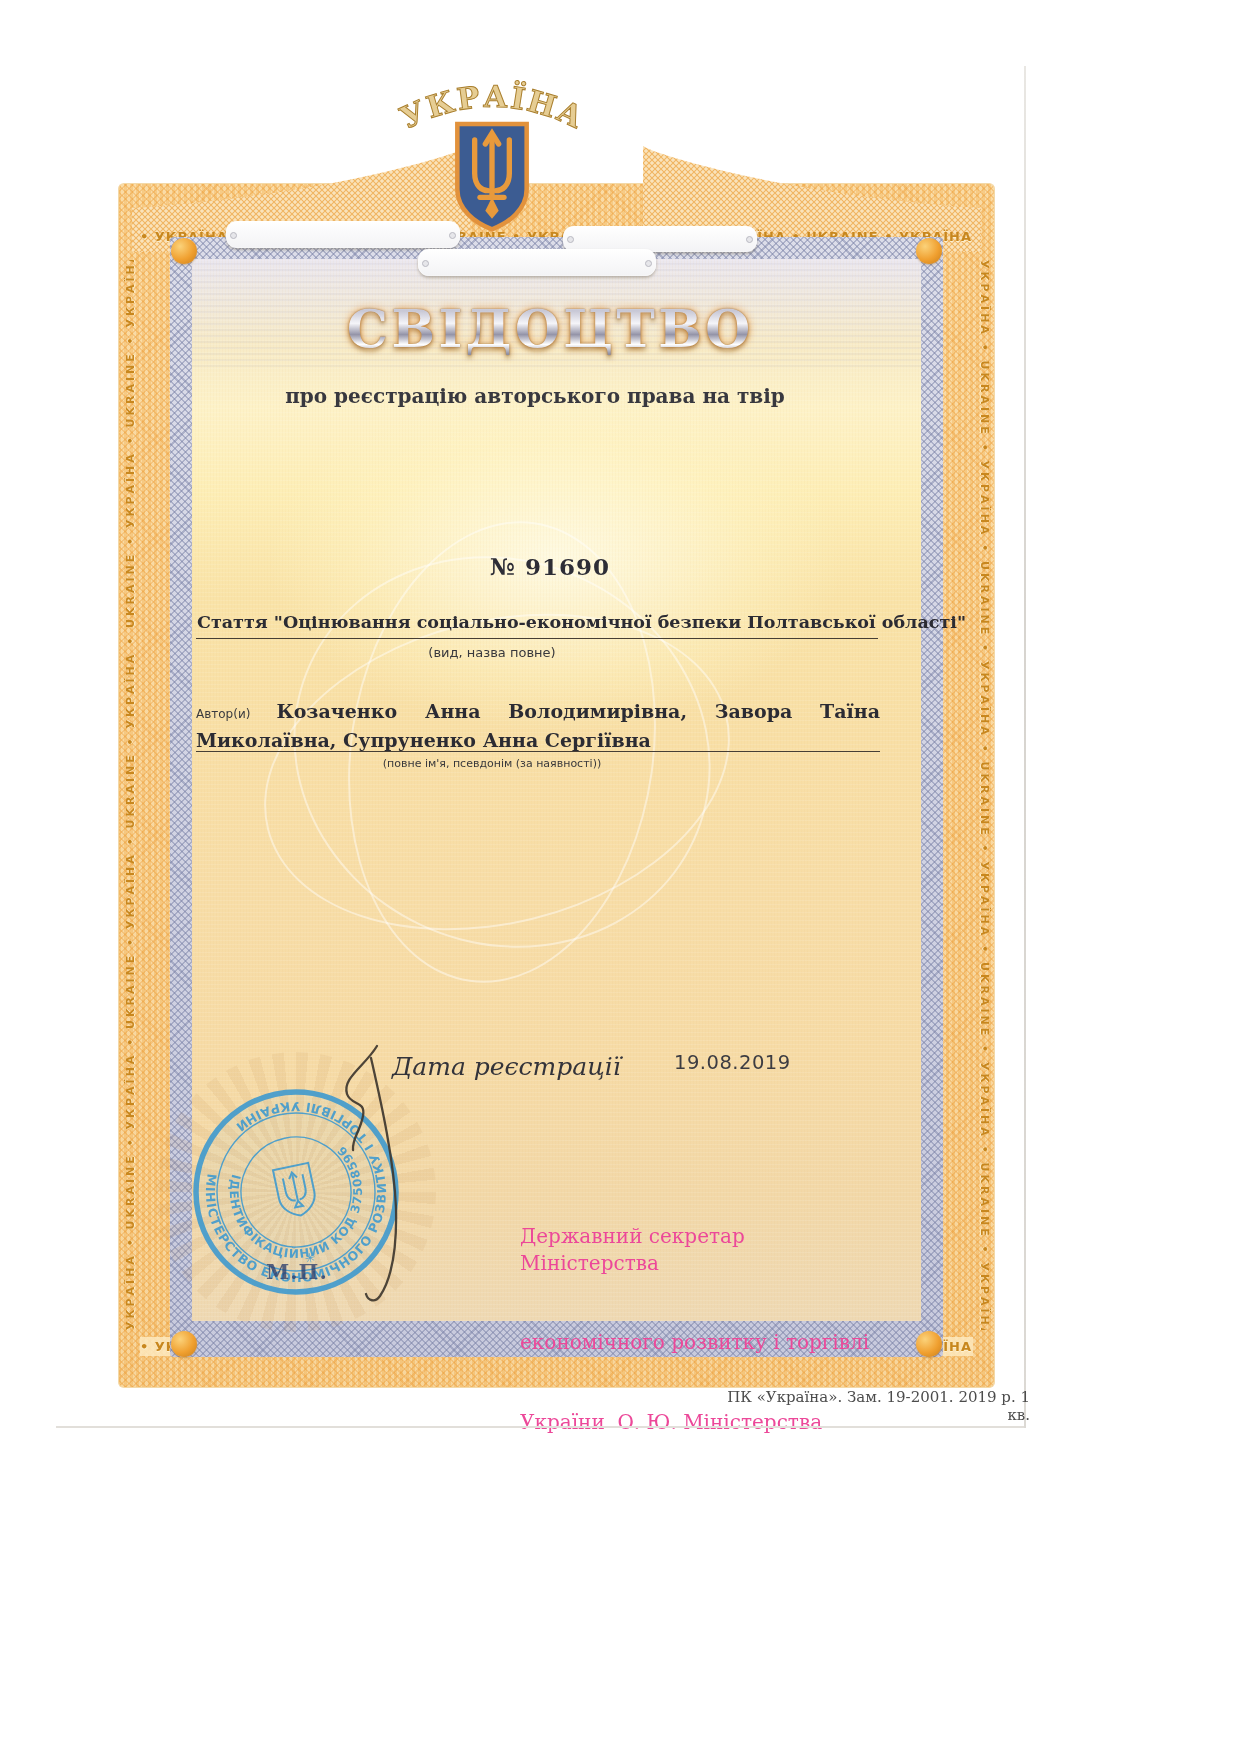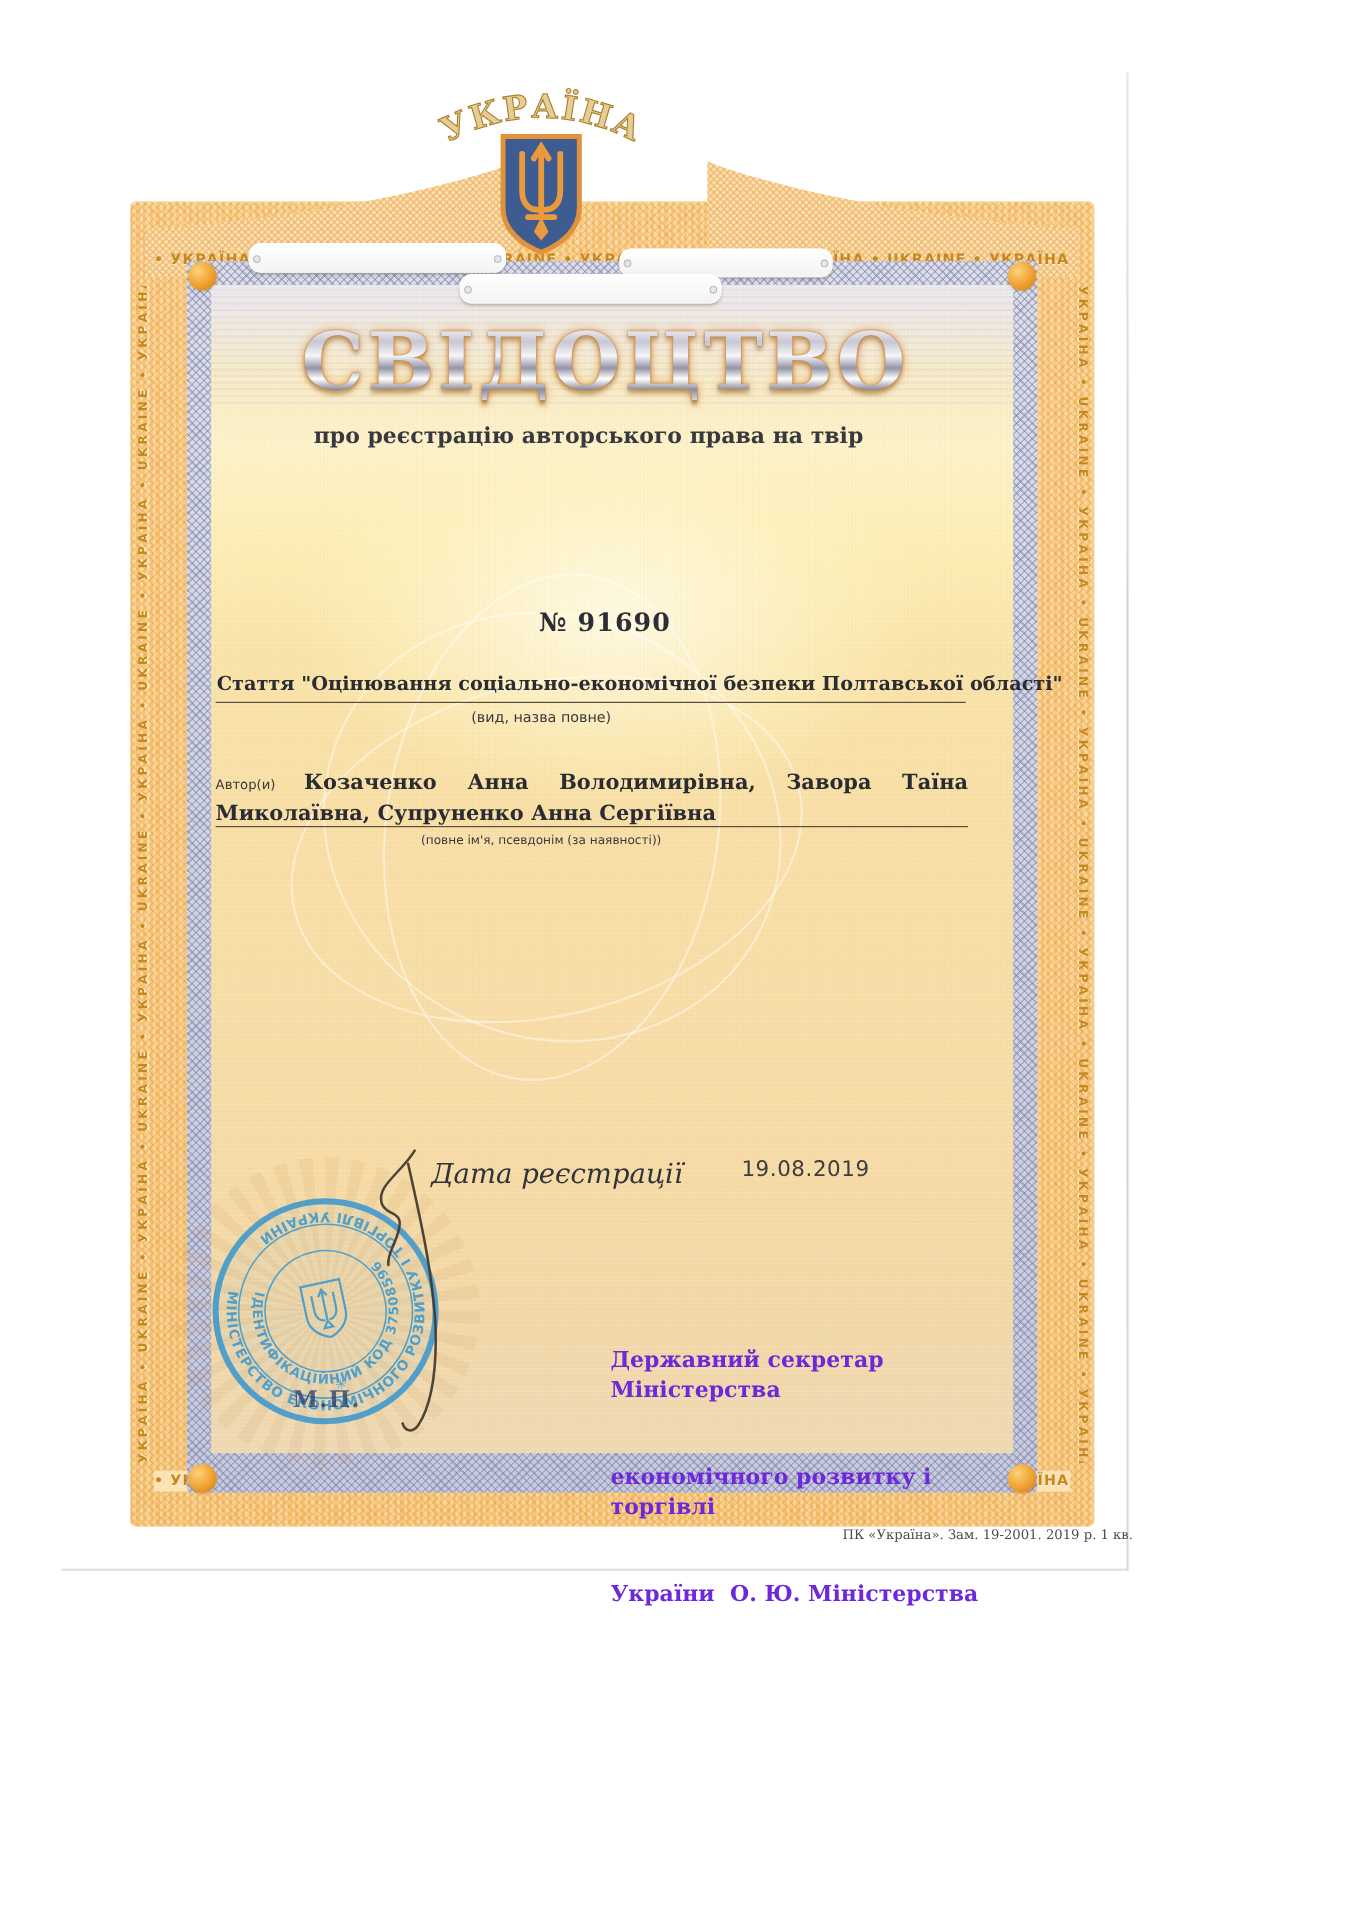--- a/index.html
+++ b/index.html
@@ -51,51 +51,51 @@
 
   
   .plate{background:linear-gradient(#ffffff,#f3f3f5);border-radius:11px;
     box-shadow:0 2px 3px rgba(95,82,55,.35), inset 0 0 2px #ffffff;}
   .plate i{position:absolute;top:50%;margin-top:-3px;width:5px;height:5px;border-radius:50%;
     background:#e6e6ea;border:1px solid #b9b9c2;}
   .plate i.l{left:4px;} .plate i.r{right:4px;}
 
   
   .big-wrap{left:180px;top:294px;width:740px;height:74px;text-align:center;}
-  .big{font-weight:bold;font-size:72px;letter-spacing:3px;line-height:70px;font-family:"DejaVu Serif",serif;}
+  .big{font-weight:bold;font-size:52px;letter-spacing:3px;line-height:70px;font-family:"DejaVu Serif",serif;}
   .big-glow{position:absolute;left:0;right:0;top:0;color:rgba(231,148,58,.55);
     text-shadow:0 0 9px rgba(231,148,58,.9),0 3px 4px rgba(120,90,40,.55),0 0 2px rgba(90,70,40,.8);}
   .big-face{position:absolute;left:0;right:0;top:0;
     background:linear-gradient(180deg,#fdfdff 0%,#c7c7d5 24%,#f5f5f9 42%,#9494a8 58%,#ffffff 72%,#8b8b9e 86%,#d8d8e2 100%);
     -webkit-background-clip:text;background-clip:text;color:transparent;}
 
   .subtitle{left:175px;top:384px;width:720px;text-align:center;font-weight:bold;font-size:20px;color:#38383f;}
   .number{left:190px;top:533px;width:720px;text-align:center;font-weight:bold;font-size:23px;letter-spacing:1px;color:#2d2d36;margin-top:20px;}
 
   .worktitle{left:197px;top:612px;white-space:nowrap;font-weight:bold;font-size:17.5px;color:#2b2b33;}
   .rule{border-top:1.6px solid #463e34;height:0;}
   .caption{font-family:"DejaVu Sans",sans-serif;color:#38383c;text-align:center;}
 
   .authors{left:196px;top:699px;width:684px;text-align:justify;line-height:25.5px;margin:0;}
   .authors-label{font-family:"DejaVu Sans",sans-serif;font-size:12px;color:#3a3a3e;padding-right:26px;}
   .authors-names{font-weight:bold;font-size:19px;color:#2b2b33;}
 
   .date-label{left:392px;top:1052px;font-style:italic;font-size:25px;color:#33333a;}
   .date-value{left:674px;top:1051px;font-family:"DejaVu Sans",sans-serif;font-size:19.5px;letter-spacing:.5px;color:#3c3c42;}
 
-  .signblock{left:555px;top:1170px;width:360px;font-weight:bold;font-size:20px;line-height:26.5px;color:#6d28d9;white-space:pre-wrap;}
+  .signblock{left:520px;top:1170px;width:360px;font-weight:normal;font-size:20px;line-height:26.5px;color:#ec4899;white-space:pre-wrap;}
 
   .mp{left:266px;top:1259px;font-weight:bold;font-size:21px;color:rgba(45,62,108,.78);letter-spacing:1px;}
 
   .halo{left:156px;top:1052px;width:280px;height:280px;border-radius:50%;opacity:.5;
     background:repeating-conic-gradient(rgba(190,140,80,.22) 0deg 5deg, rgba(255,255,255,0) 5deg 10deg);}
 
   .swirl{border:2px solid rgba(255,255,255,.45);border-radius:50%;}
 
-  .fineprint{left:700px;top:1388px;width:330px;text-align:right;font-size:12px;color:#4c4c4c;}
+  .fineprint{left:700px;top:1388px;width:330px;text-align:right;font-size:15px;color:#4c4c4c;}
 
   .edge-v{left:1024px;top:66px;width:2px;height:1362px;background:linear-gradient(#e9e7e3,#d7d4cf 40%,#dcd9d4);}
   .edge-h{left:56px;top:1426px;width:968px;height:1.5px;background:#e2dfda;}
 </style>
 </head>
 <body>
 
 <div class="page">
 
   <div class="abs frame"></div>

